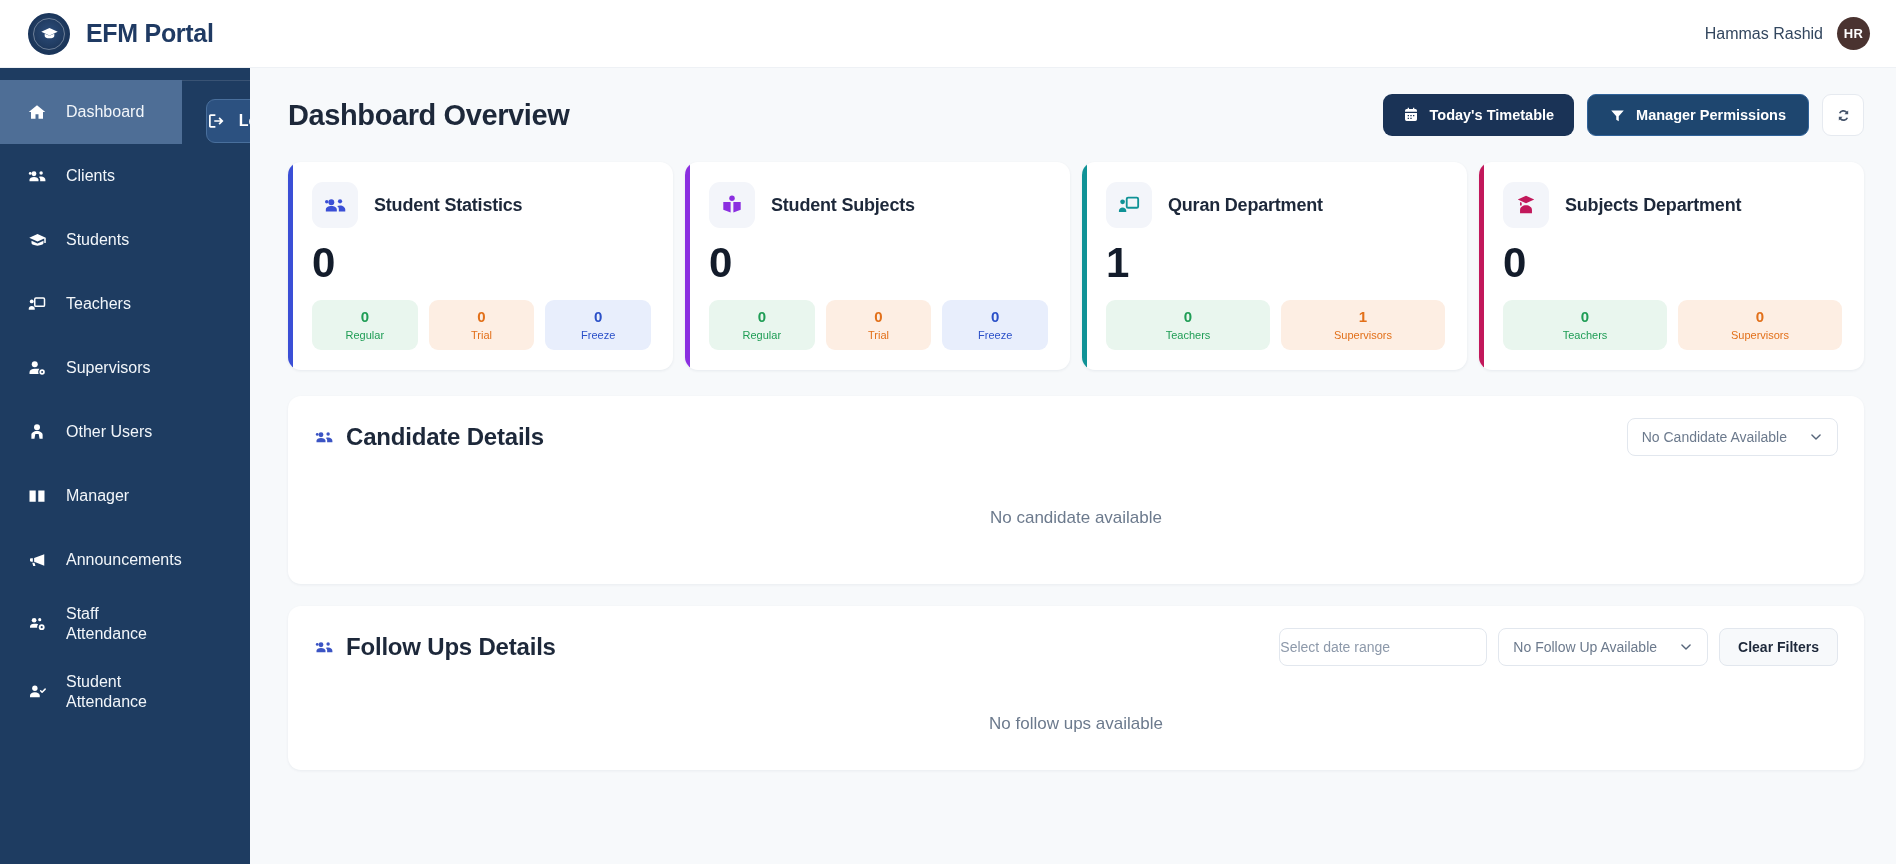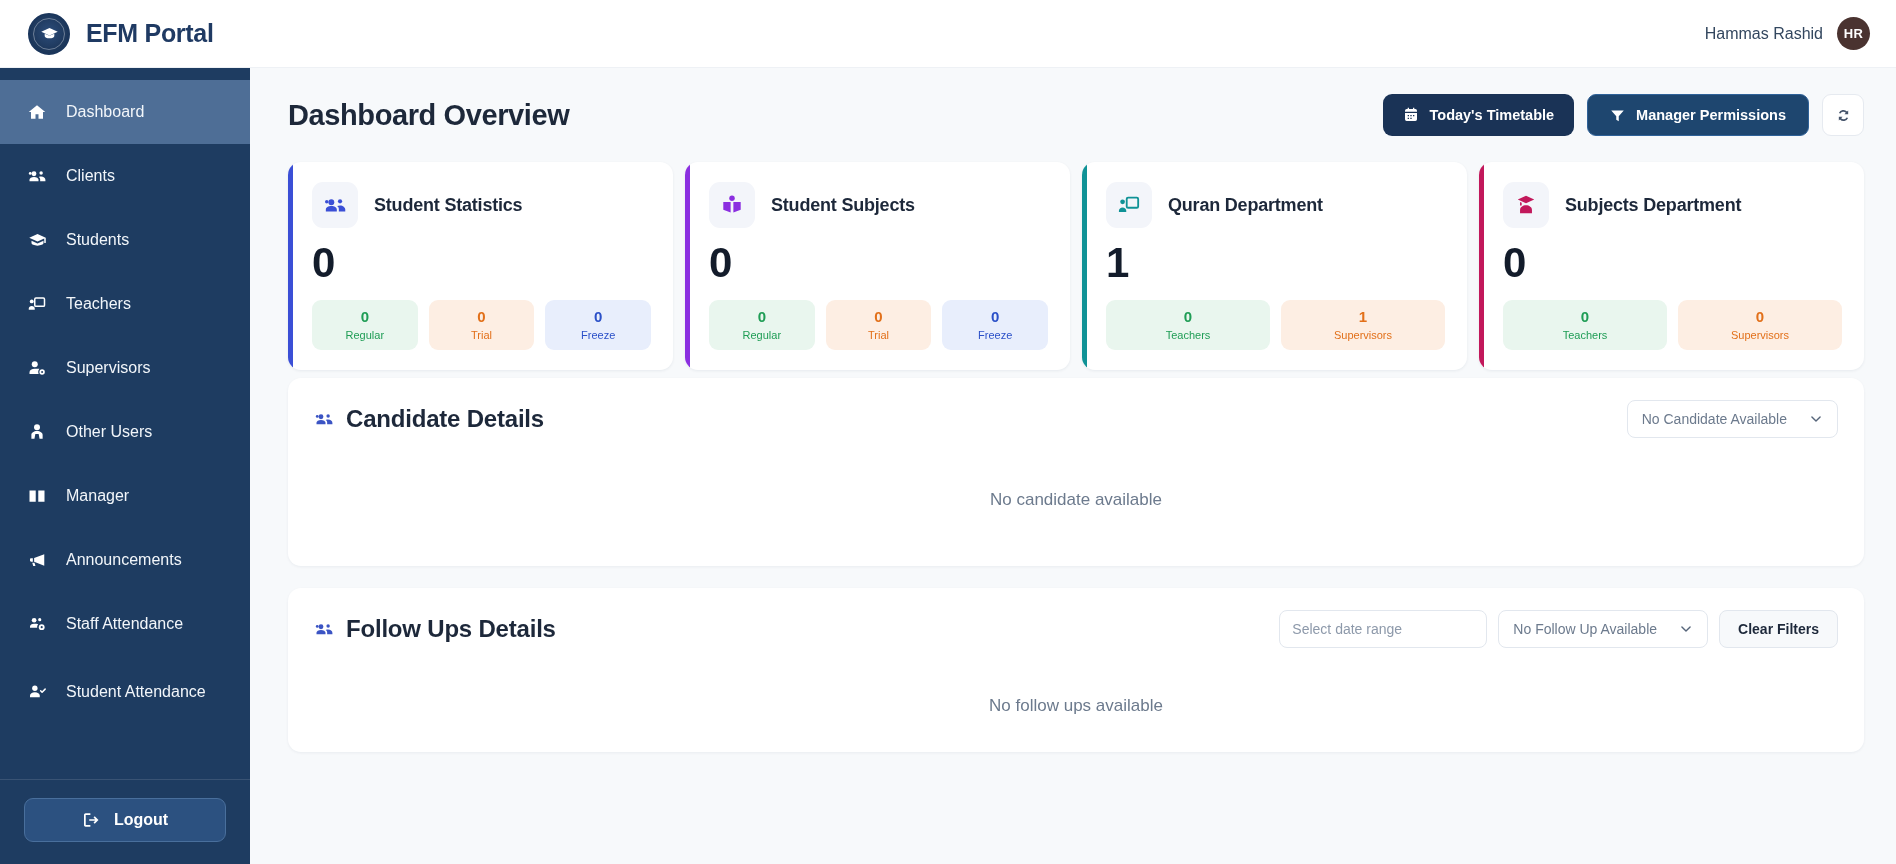--- a/index.html
+++ b/index.html
@@ -50,21 +50,21 @@
     letter-spacing: .3px;
   }
 
   
   .shell { flex: 1; display: flex; min-height: 0; }
 
   
   .sidebar {
     width: 250px; flex: 0 0 250px;
     background: #1e3c61;
-    display: flex; flex-direction: column;
+    display: flex; flex-direction: row;
     padding-top: 12px;
   }
   .nav { flex: 1; }
   .nav-item {
     display: flex; align-items: center; gap: 18px;
     height: 64px; padding: 0 0 0 26px;
     color: #f2f6fa; font-size: 16px;
     cursor: pointer;
   }
   .nav-item.two-line { height: 72px; }
@@ -112,21 +112,21 @@
   .btn-timetable { background: #1a3356; }
   .btn-permissions { background: #1e466f; border: 1px solid #2f6299; padding: 0 22px; }
   .btn-icon-only {
     width: 42px; height: 42px; border-radius: 9px;
     background: #fff; border: 1px solid #e6eaf0;
     display: flex; align-items: center; justify-content: center;
     cursor: pointer; color: #44536a;
   }
 
   
-  .cards { display: flex; gap: 12px; margin-bottom: 8px; }
+  .cards { display: flex; gap: 12px; margin-bottom: 26px; }
   .card {
     flex: 1; background: #fff; border-radius: 13px;
     box-shadow: 0 1px 3px rgba(20,40,70,.07);
     padding: 20px 22px 20px 24px;
     position: relative; overflow: hidden;
     min-width: 0;
   }
   .card::before {
     content: ""; position: absolute; left: 0; top: 0; bottom: 0; width: 5px;
     background: var(--accent);
@@ -178,21 +178,21 @@
     height: 38px; min-width: 120px;
     border: 1px solid #e2e7ee; border-radius: 8px;
     background: #fff; padding: 0 14px;
     display: flex; align-items: center; gap: 22px;
     font-size: 14px; color: #6c7a8d; cursor: pointer;
   }
   .select-box .chev { margin-left: auto; color: #56657a; display: flex; }
   .text-input {
     height: 38px; width: 208px;
     border: 1px solid #e2e7ee; border-radius: 8px;
-    background: #fff; padding: 0 12px;
+    background: #fff; padding: 0 0;
     font-size: 14px; color: #33475f; font-family: inherit;
   }
   .text-input::placeholder { color: #8d99aa; }
   .btn-clear {
     height: 38px; padding: 0 18px;
     background: #f7f9fb; border: 1px solid #e2e7ee; border-radius: 8px;
     font-size: 14px; font-weight: bold; color: #1d283a;
     cursor: pointer; font-family: inherit;
   }
   .empty-state {

